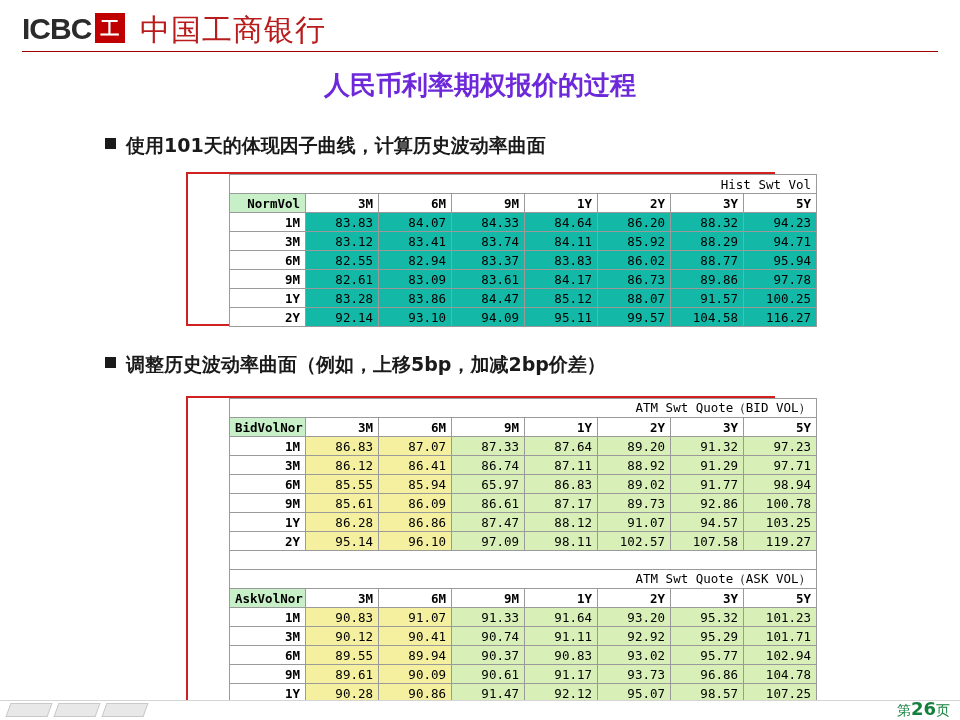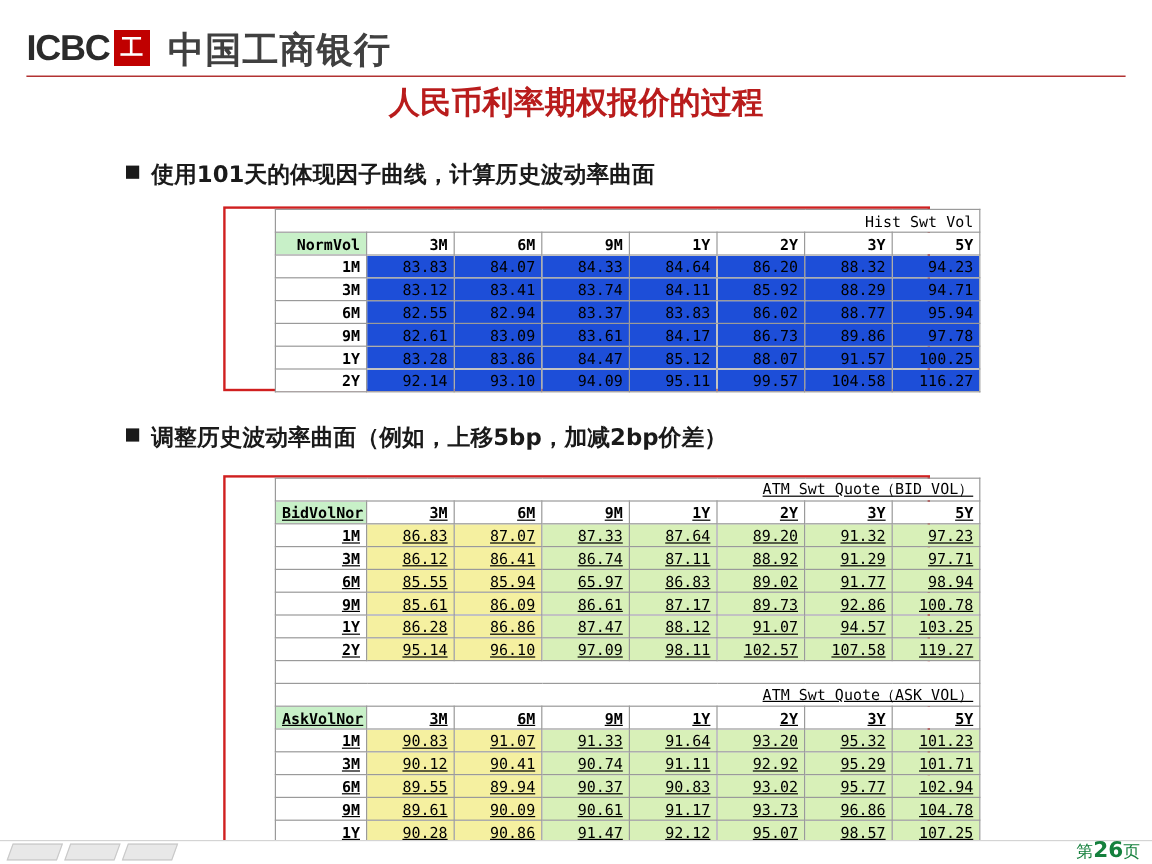--- a/index.html
+++ b/index.html
@@ -11,21 +11,21 @@
     height: 720px;
     background: #ffffff;
     font-family: "Liberation Sans", sans-serif;
     position: relative;
     overflow: hidden;
   }
 
   
   .header {
     position: absolute;
-    top: 12px; left: 0;
+    top: 0; left: 0;
     width: 771px;
     height: 58px;
   }
   .logo-icbc {
     position: absolute;
     left: 22px; top: 12px;
     font-family: "Liberation Sans", sans-serif;
     font-size: 30px;
     font-weight: bold;
     letter-spacing: -1px;
@@ -41,41 +41,41 @@
     font-weight: bold;
     text-align: center;
     line-height: 30px;
     font-family: "DejaVu Sans", sans-serif;
   }
   .logo-cn {
     position: absolute;
     left: 140px; top: 10px;
     font-family: "DejaVu Sans", sans-serif;
     font-size: 30px;
-    font-weight: bold;
-    color: #404040;
+    font-weight: normal;
+    color: #b91c1c;
     letter-spacing: 1px;
   }
   .header-rule {
     position: absolute;
     left: 22px; top: 51px;
     width: 916px; height: 0;
     border-top: 1.5px solid #a00000;
   }
 
   
   .slide-title {
     position: absolute;
     top: 68px; left: 0;
     width: 960px;
     text-align: center;
     font-family: "DejaVu Sans", sans-serif;
     font-size: 26px;
     font-weight: bold;
-    color: #b91c1c;
+    color: #6d28d9;
   }
 
   
   .bullet {
     position: absolute;
     font-family: "DejaVu Sans", sans-serif;
     font-size: 19px;
     font-weight: bold;
     color: #1a1a1a;
     white-space: nowrap;
@@ -92,21 +92,21 @@
 
   
   .table-frame {
     position: absolute;
     border: 2px solid #d02020;
     background: #ffffff;
     box-sizing: border-box;
     padding-left: 41px;
   }
   #frame-hist { left: 186px; top: 172px; width: 589px; height: 154px; }
-  #frame-quote { left: 186px; top: 396px; width: 589px; height: 320px; text-decoration: underline; }
+  #frame-quote { left: 186px; top: 396px; width: 589px; height: 320px; }
 
   table.sheet {
     border-collapse: collapse;
     table-layout: fixed;
     font-family: "DejaVu Sans Mono", monospace;
     font-size: 12.5px;
     width: 100%;
   }
   table.sheet td {
     border: 1px solid #9a9a9a;
@@ -136,21 +136,21 @@
     font-weight: bold;
     color: #0000c8;
     background: #c8f0c8;
   }
   td.rowhdr {
     text-align: center;
     font-weight: bold;
     color: #0000c8;
     background: #ffffff;
   }
-  td.cell { background: #1d4ed8; }
+  td.cell { background: #14b8a6; }
   td.cell-y { background: #f5f0a0; }
   td.cell-g { background: #d8f0b8; }
   .spacer-row td {
     border: none;
     height: 9px;
     background: #ffffff;
   }
 
   
   col.c0 { width: 76px; }

